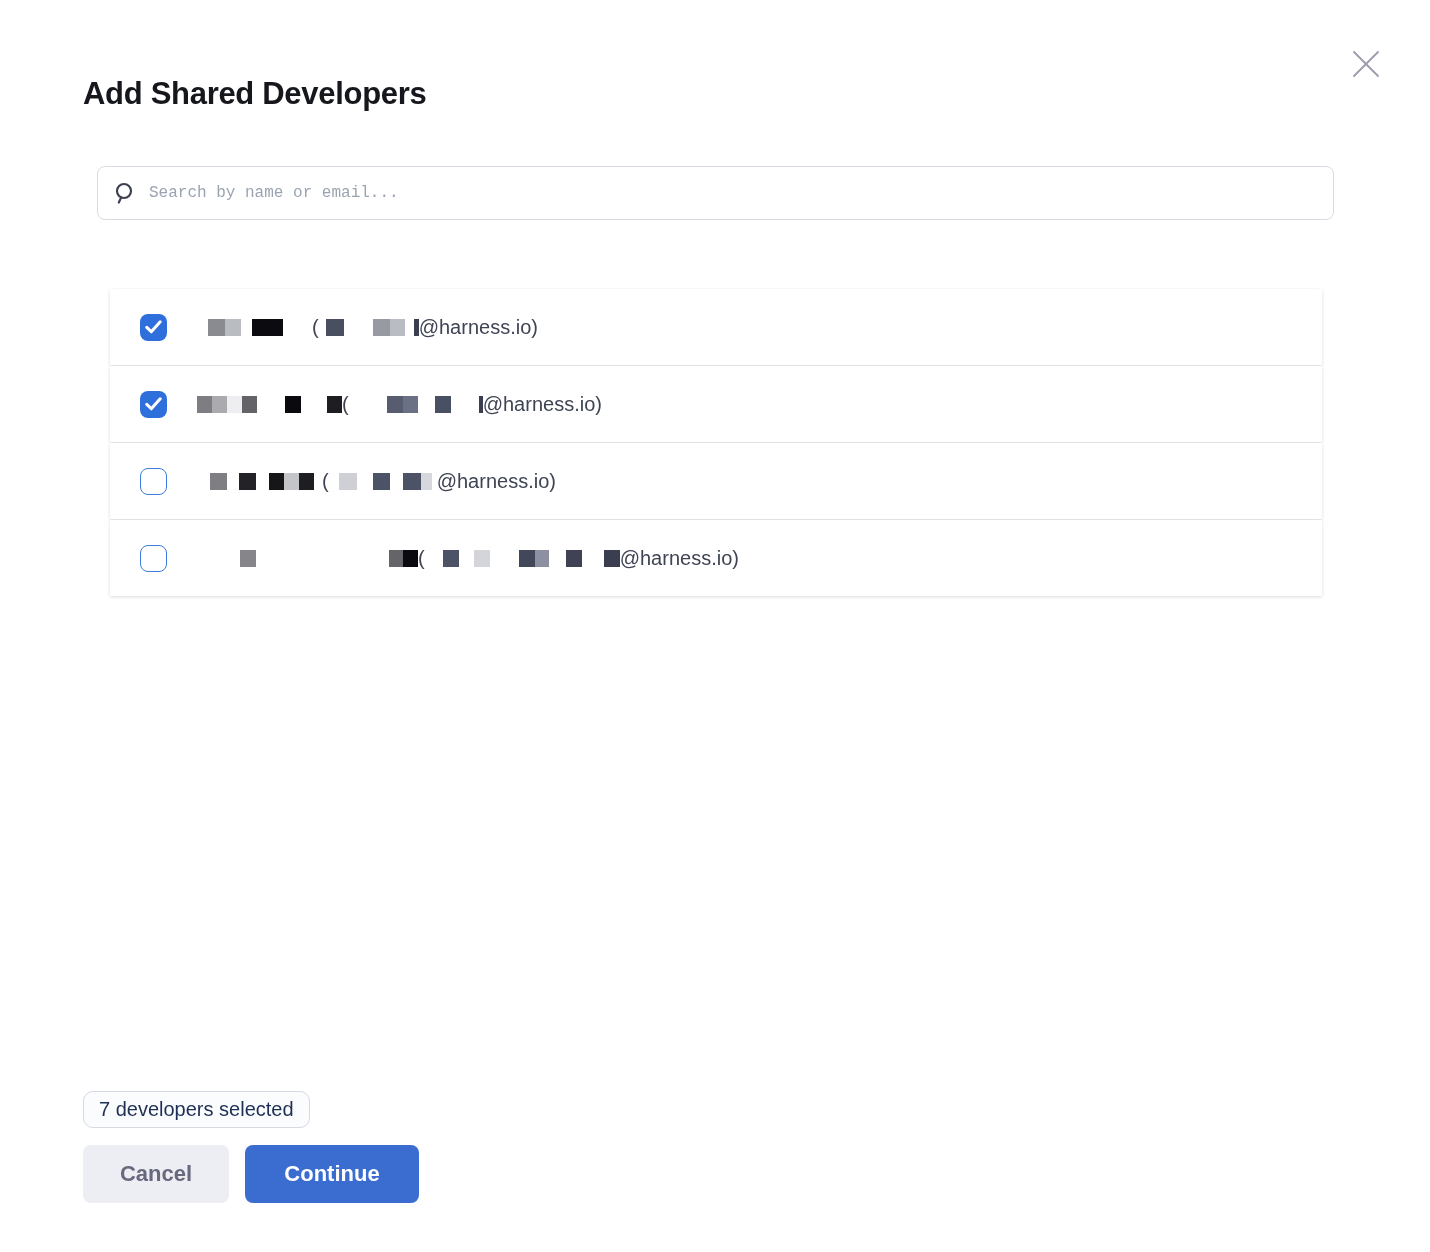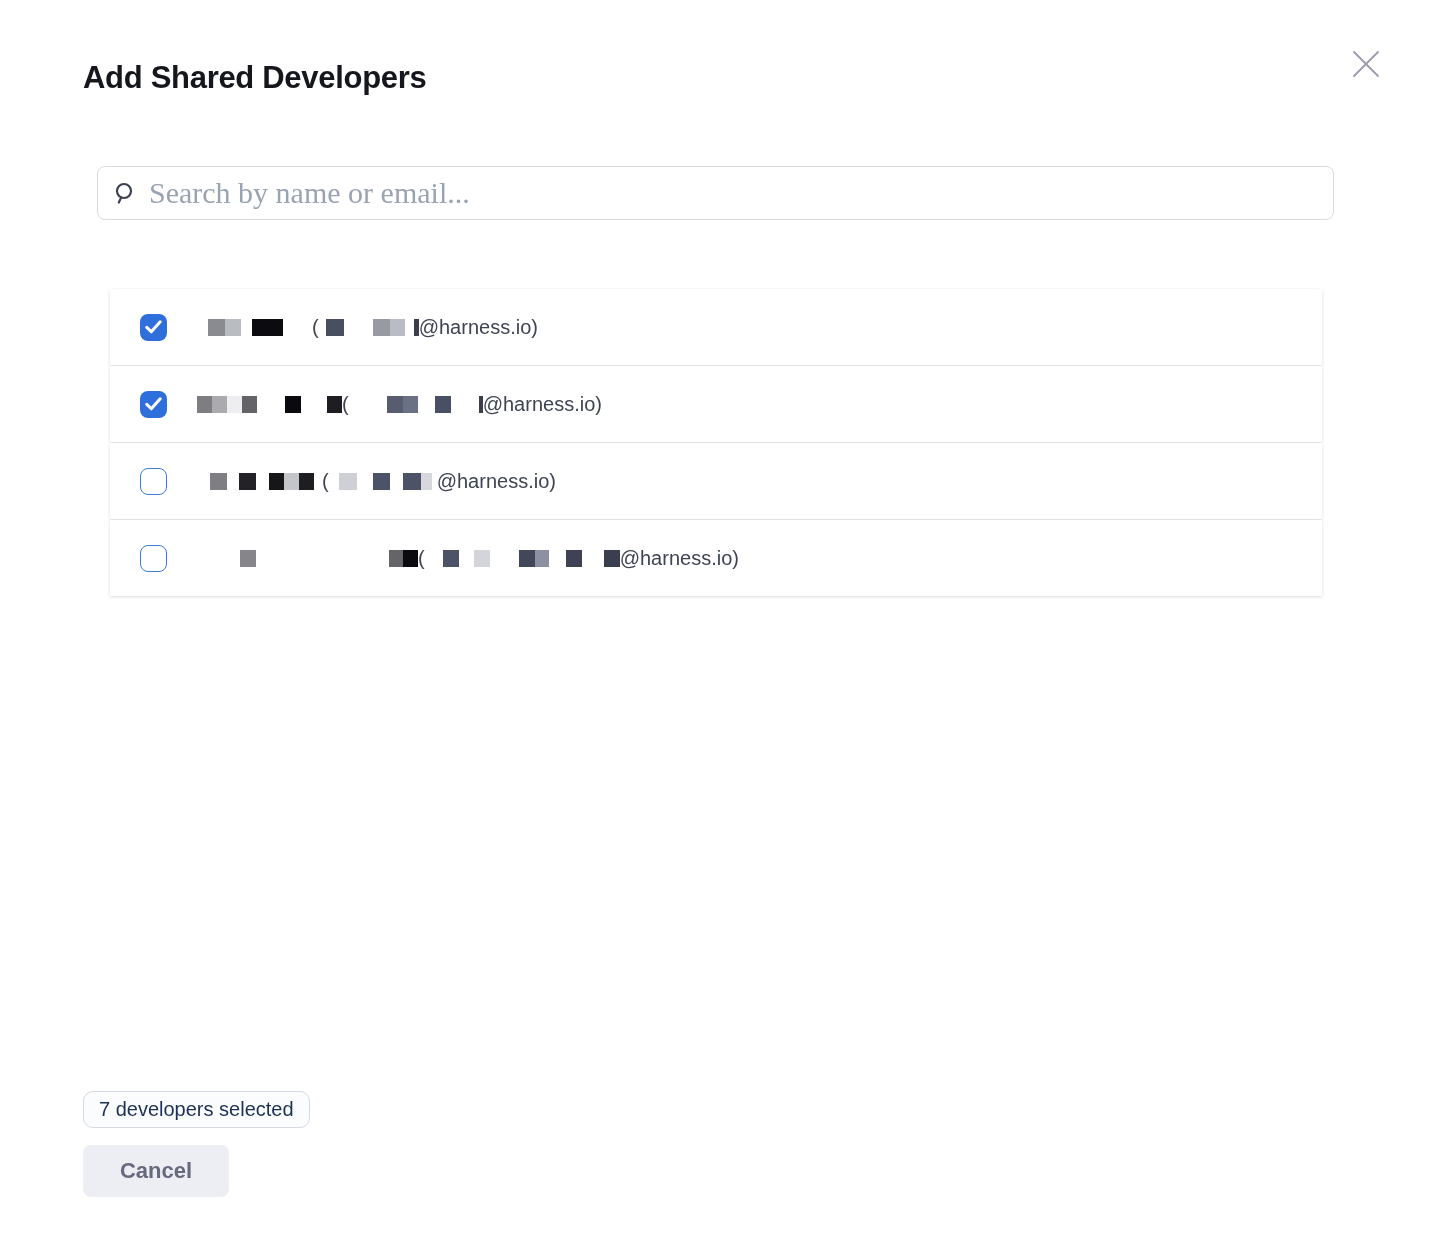--- a/index.html
+++ b/index.html
@@ -1,30 +1,30 @@
 <!DOCTYPE html>
 <html style="--accent-blue: #2f6fdb; --button-blue: #3b6dd0; --checkbox-border: #3d7ce0; --text-dark: #15171c; --text-slate: #3f4454; --badge-text: #1e2f55;"><head>
 <meta charset="utf-8">
 <style>
   * { margin:0; padding:0; box-sizing:border-box; }
   html,body { width:1430px; height:1252px; background:#ffffff; overflow:hidden;
               font-family:"Liberation Sans", sans-serif; }
   .page { position:relative; width:1430px; height:1252px; background:#fff; }
 
-  .title { position:absolute; left:83px; top:60px; font-size:31px; font-weight:bold;
+  .title { position:absolute; left:83px; top:76px; font-size:31px; font-weight:bold;
            color:var(--text-dark); letter-spacing:-0.3px; }
 
   .close-btn { position:absolute; left:1347px; top:45px; width:38px; height:38px;
                display:flex; align-items:center; justify-content:center; cursor:pointer; }
 
   .search-box { position:absolute; left:97px; top:166px; width:1237px; height:54px;
                 border:1px solid #d8dbe2; border-radius:8px; background:#fff;
                 display:flex; align-items:center; padding:0 15px; gap:13px; }
-  .search-box input { flex:1; border:none; outline:none; font-size:30px; color:#3b82f6;
-                      font-family:Liberation Serif, serif; background:transparent; }
+  .search-box input { flex:1; border:none; outline:none; font-size:16px; color:#3b82f6;
+                      font-family:Liberation Mono, monospace; background:transparent; }
   .search-box input::placeholder { color:#9aa3b1; }
 
   .dev-list { position:absolute; left:110px; top:289px; width:1212px; }
   .dev-row { height:76px; background:#fff; display:flex; align-items:center;
              padding-left:30px; box-shadow:0 1px 3px rgba(25,30,50,0.16);
              margin-bottom:1px; cursor:pointer; }
   .checkbox { width:27px; height:27px; border-radius:8px; flex:none;
               display:flex; align-items:center; justify-content:center; cursor:pointer; }
   .checkbox.checked { background:var(--accent-blue); }
   .checkbox.unchecked { background:#fff; border:1.5px solid var(--checkbox-border); }
@@ -33,21 +33,21 @@
   .redact span { height:100%; }
   .gap { display:inline-block; height:1px; flex:none; }
   .paren, .email { font-size:20px; color:var(--text-slate); }
 
   .badge { position:absolute; left:83px; top:1091px; height:37px; padding:0 15px;
            border:1px solid #d5d9e2; border-radius:10px; background:#fbfcfe;
            color:var(--badge-text); font-size:20px;
            display:inline-flex; align-items:center; }
 
   .btn-row { position:absolute; left:83px; top:1145px; display:flex; gap:16px; }
-  .btn { height:52px; border:none; border-radius:8px; font-size:22px; font-weight:bold;
+  .btn { height:58px; border:none; border-radius:8px; font-size:22px; font-weight:bold;
          font-family:"Liberation Sans", sans-serif; cursor:pointer; }
   .btn.cancel { width:146px; background:#eceef4; color:#68697e; }
   .btn.continue { width:174px; background:var(--button-blue); color:#ffffff; }
 </style>
 </head>
 <body>
 
 <div class="page">
 
   <h1 class="title">Add Shared Developers</h1>
@@ -214,15 +214,16 @@
           </span>
           <span class="email">@harness.io)</span>
         </span>
       </div>
     </div>
 
   <div class="badge">7 developers selected</div>
 
   <div class="btn-row">
     <button class="btn cancel">Cancel</button>
+    <button class="btn continue">Continue</button>
   </div>
 
 </div>
 
 </body></html>

